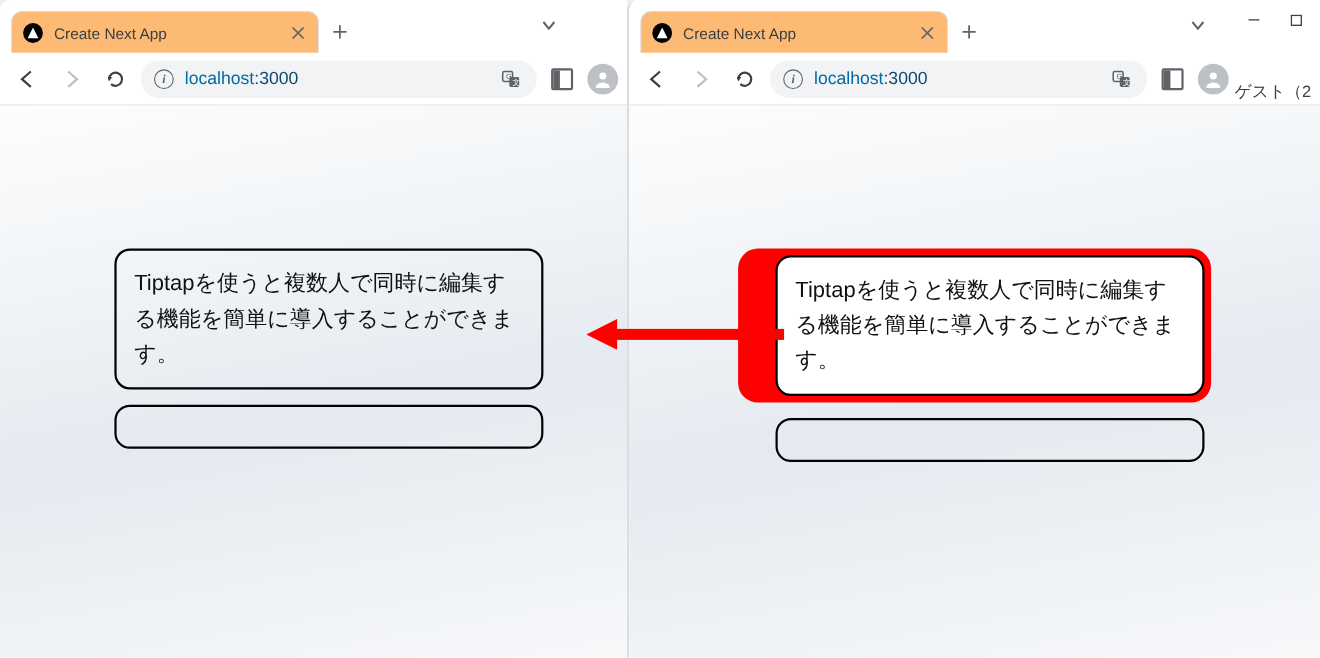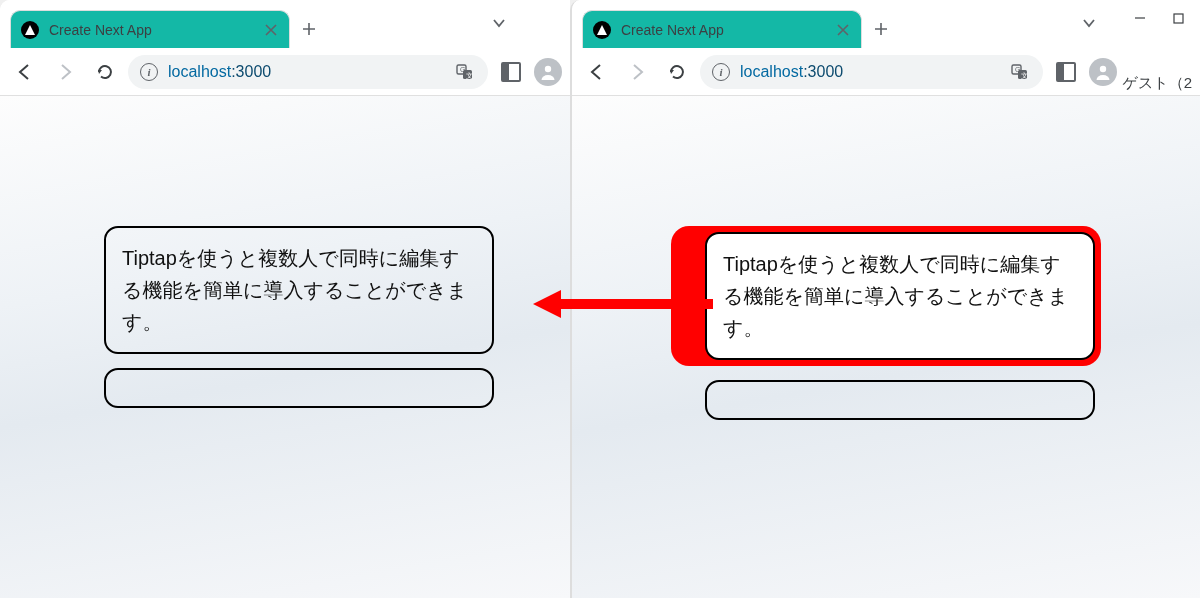--- a/index.html
+++ b/index.html
@@ -4,21 +4,21 @@
   <style>
     * { margin: 0; padding: 0; box-sizing: border-box; font-family: "Segoe UI", "Meiryo", sans-serif; }
     body { width: 1200px; height: 598px; overflow: hidden; background: #f0f0f0; display: flex; position: relative; }
 
     .window { display: flex; flex-direction: column; background: #fff; height: 100%; position: relative; }
     .window-left { width: 570px; border-radius: 10px 0 0 0; overflow: hidden; }
     .window-right { flex: 1; border-left: 2px solid #ddd; border-top-left-radius: 10px; overflow: hidden; }
 
     
     .titlebar { height: 48px; background: #fff; display: flex; align-items: flex-end; padding-left: 10px; gap: 4px; position: relative; }
-    .tab { height: 38px; width: 280px; background: #14b8a6; border: 1px solid #ddd; border-bottom: none; border-top-left-radius: 10px; border-top-right-radius: 10px; display: flex; align-items: center; padding: 0 10px; font-size: 14px; color: #3c4043; gap: 10px; }
+    .tab { height: 38px; width: 280px; background: #fdba74; border: 1px solid #ddd; border-bottom: none; border-top-left-radius: 10px; border-top-right-radius: 10px; display: flex; align-items: center; padding: 0 10px; font-size: 14px; color: #3c4043; gap: 10px; }
     .favicon { width: 18px; height: 18px; border-radius: 50%; background: #000; display: flex; align-items: center; justify-content: center; }
     .favicon svg { width: 10px; height: 10px; }
     .tab-title { flex: 1; white-space: nowrap; overflow: hidden; text-overflow: ellipsis; }
     .tab-close { width: 16px; height: 16px; color: #5f6368; display: flex; align-items: center; justify-content: center; font-size: 14px; }
     .newtab { width: 30px; height: 30px; display: flex; align-items: center; justify-content: center; color: #5f6368; font-size: 18px; margin-bottom: 4px; }
     .winctrl { position: absolute; right: 8px; top: 6px; display: flex; gap: 10px; }
     .winbtn { width: 28px; height: 24px; display: flex; align-items: center; justify-content: center; color: #5f6368; }
     .dropdown-chev { position: absolute; right: 100px; top: 12px; color:#5f6368; width:22px; height:22px; display:flex; align-items:center; justify-content:center; }
     .left-dropdown-chev { right: 60px; }
 

